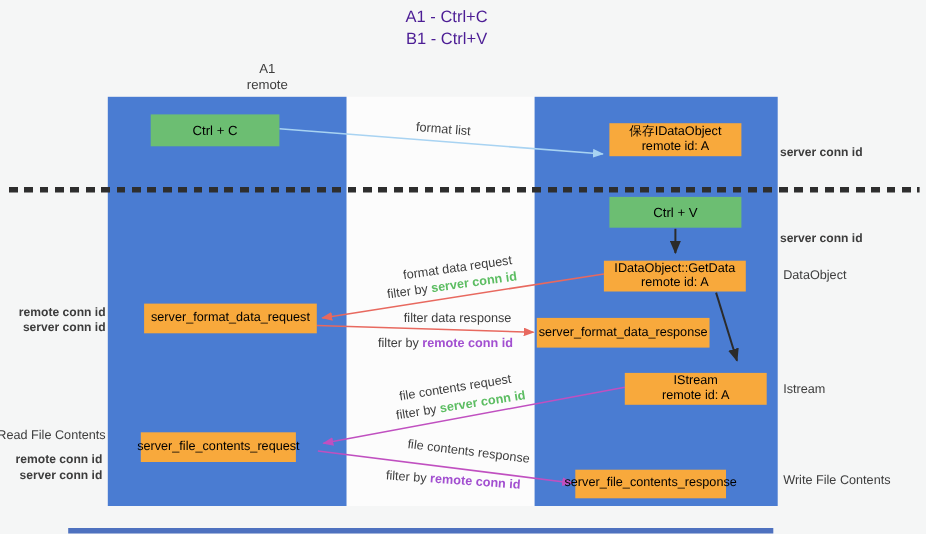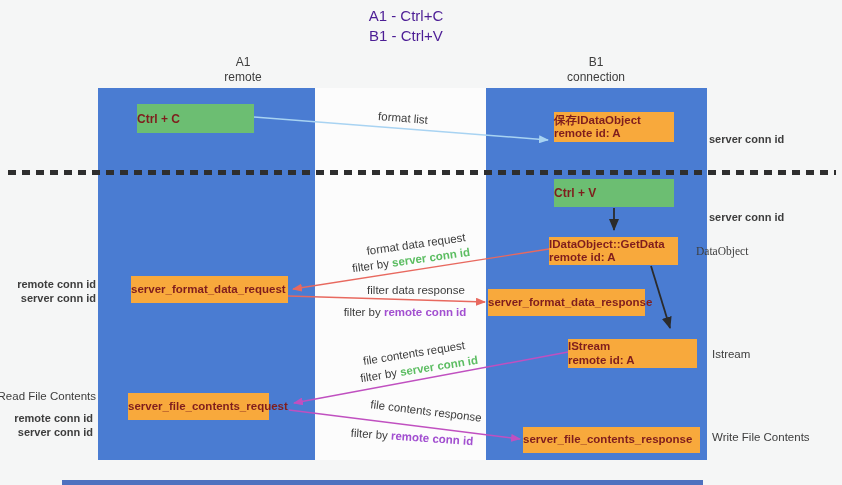--- a/index.html
+++ b/index.html
@@ -5,22 +5,22 @@
   html,body{margin:0;padding:0;}
   body{width:842px;height:485px;background:#f5f6f6;font-family:"Liberation Sans",sans-serif;overflow:hidden;}
   .canvas{position:relative;width:842px;height:485px;}
   .title{position:absolute;left:406px;top:6px;transform:translateX(-50%);text-align:center;
          font-size:15px;line-height:20px;color:#4c1d95;white-space:nowrap;}
   .lifeline-header{position:absolute;top:55px;transform:translateX(-50%);text-align:center;
          font-size:12px;line-height:15px;color:#3d3d3d;white-space:nowrap;}
   .midstrip{position:absolute;left:315px;top:88px;width:171px;height:372px;background:#fcfcfc;z-index:0;}
   .liferect{position:absolute;top:88px;height:372px;background:#4a7cd2;z-index:1;}
   .arrows-svg{position:absolute;left:0;top:0;z-index:2;}
-  .node{position:absolute;display:flex;flex-direction:column;align-items:flex-start;justify-content:center;
-        color:#7f1d1d;text-align:center;z-index:3;white-space:nowrap;font-weight:bold;}
+  .node{position:absolute;display:flex;flex-direction:column;align-items:center;justify-content:center;
+        color:#000000;text-align:center;z-index:3;white-space:nowrap;}
   .node.green{background:#6cbe72;font-size:12px;}
   .node.orange{background:#f8a93c;font-size:11.5px;line-height:13.5px;}
   .dotted-line{position:absolute;left:8px;top:170px;width:828px;height:5px;z-index:4;
         background:repeating-linear-gradient(90deg,#2e2e2e 0 8px,transparent 8px 14px);}
   .alabel{position:absolute;font-size:11.5px;color:#3d3d3d;white-space:nowrap;z-index:4;}
   .green-t{color:#5cbd62;font-weight:bold;}
   .purple-t{color:#a24fd0;font-weight:bold;}
   .side{position:absolute;font-size:11.5px;color:#3d3d3d;white-space:nowrap;z-index:4;}
   .side.green-t{font-size:11px;}
   .side.purple-t{font-size:11px;}
@@ -33,24 +33,20 @@
 <div class="canvas">
 
   <div class="title">
     <div>A1 - Ctrl+C</div>
     <div>B1 - Ctrl+V</div>
   </div>
 
   <div class="lifeline-header" style="left:214px;margin-left:29px;">
     <div>A1</div>
     <div>remote</div>
-  </div>
-  <div class="lifeline-header" style="left:596px;">
-    <div>B1</div>
-    <div>connection</div>
   </div>
 
   <div class="midstrip"></div>
   <div class="liferect" style="left:98px;width:217px;"></div>
   <div class="liferect" style="left:486px;width:221px;"></div>
   <div class="bottom-sliver"></div>
 
   <svg class="arrows-svg" width="842" height="485">
     <defs>
       <marker id="mBlue" markerUnits="userSpaceOnUse" markerWidth="10" markerHeight="8" refX="9" refY="4" orient="auto">
@@ -97,21 +93,21 @@
   <div class="node orange" style="left:131px;top:276px;width:157px;height:27px;">
     <span>server_format_data_request</span>
   </div>
   <div class="node orange" style="left:568px;top:339px;width:129px;height:29px;">
     <span>IStream</span>
     <span>remote id: A</span>
   </div>
   <div class="node orange" style="left:128px;top:393px;width:141px;height:27px;">
     <span>server_file_contents_request</span>
   </div>
-  <div class="node orange" style="left:523px;top:427px;width:177px;height:26px;">
+  <div class="node orange" style="left:523px;top:427px;width:137px;height:26px;">
     <span>server_file_contents_response</span>
   </div>
 
   <div class="alabel" style="left:403px;top:118px;transform:translate(-50%,-50%) rotate(4.5deg);">format list</div>
 
   <div class="alabel" style="left:416px;top:244px;transform:translate(-50%,-50%) rotate(-8deg);">format data request</div>
   <div class="alabel" style="left:411px;top:260px;transform:translate(-50%,-50%) rotate(-8deg);">
     <span>filter by </span><span class="green-t">server conn id</span>
   </div>
 
@@ -125,21 +121,21 @@
     <span>filter by </span><span class="green-t">server conn id</span>
   </div>
 
   <div class="alabel" style="left:426px;top:411px;transform:translate(-50%,-50%) rotate(7deg);">file contents response</div>
   <div class="alabel" style="left:412px;top:437px;transform:translate(-50%,-50%) rotate(4deg);">
     <span>filter by </span><span class="purple-t">remote conn id</span>
   </div>
 
   <div class="side green-t" style="left:709px;top:133px;font-weight:bold;">server conn id</div>
   <div class="side green-t" style="left:709px;top:211px;font-weight:bold;">server conn id</div>
-  <div class="side" style="left:696px;top:245px;font-family:Liberation Serif, serif;">DataObject</div>
+  <div class="side" style="left:712px;top:245px;">DataObject</div>
   <div class="side" style="left:712px;top:348px;">Istream</div>
   <div class="side" style="left:712px;top:431px;">Write File Contents</div>
 
   <div class="side purple-t right-align" style="right:746px;top:278px;font-weight:bold;">remote conn id</div>
   <div class="side green-t right-align" style="right:746px;top:292px;font-weight:bold;">server conn id</div>
   <div class="side right-align" style="right:746px;top:390px;">Read File Contents</div>
   <div class="side purple-t right-align" style="right:749px;top:412px;font-weight:bold;">remote conn id</div>
   <div class="side green-t right-align" style="right:749px;top:426px;font-weight:bold;">server conn id</div>
 
 </div>

